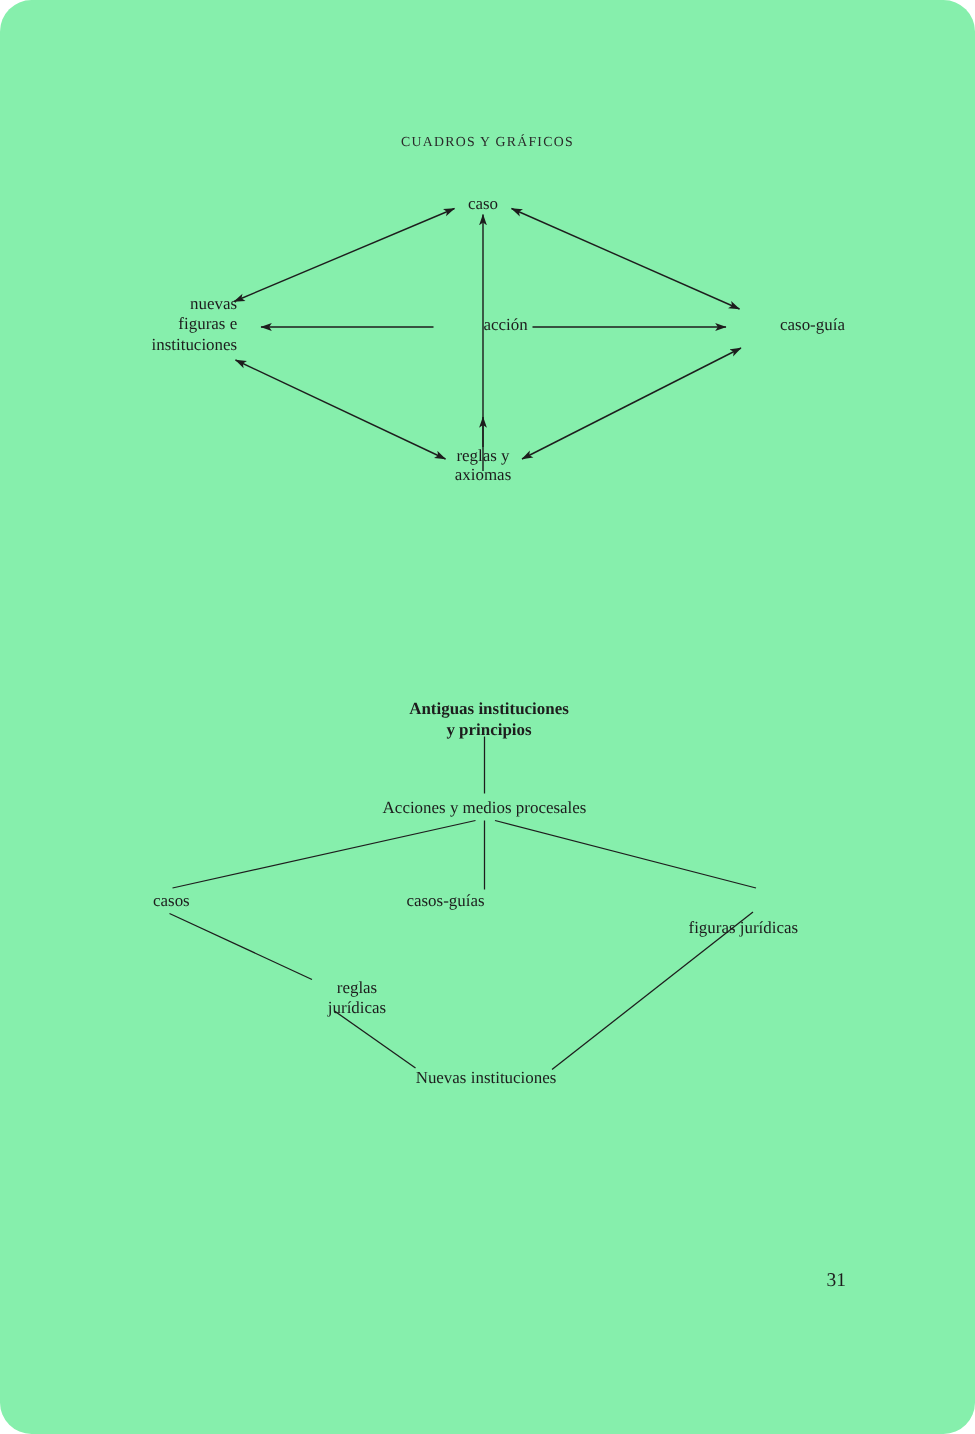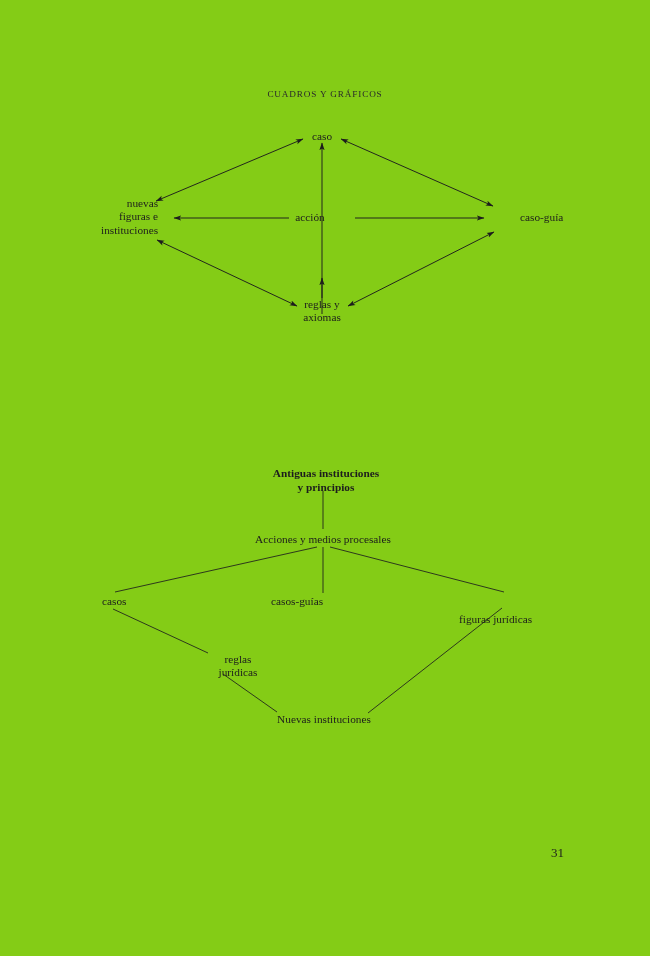--- a/index.html
+++ b/index.html
@@ -11,21 +11,22 @@
     width: 650px;
     height: 956px;
     position: relative;
     font-family: "Liberation Serif", "DejaVu Serif", serif;
     color: #1a1a1a;
     overflow: hidden;
   }
   .page {
     position: absolute;
     inset: 0;
-    background: #84cc16;
+    background: #86efac;
+    border-radius: 21px;
   }
 
   
   .running-head {
     position: absolute;
     top: 89px;
     left: 0;
     width: 650px;
     text-align: center;
     font-size: 9.2px;
@@ -107,21 +108,21 @@
         <line x1="341" y1="21" x2="493" y2="88" marker-start="url(#ah-start)" marker-end="url(#ah)"></line>
 
         <line x1="157" y1="122" x2="297" y2="188" marker-start="url(#ah-start)" marker-end="url(#ah)"></line>
 
         <line x1="348" y1="188" x2="494" y2="114" marker-start="url(#ah-start)" marker-end="url(#ah)"></line>
       </g>
     </svg>
 
     <div class="node center" style="left:322px; top:12px;">caso</div>
 
-    <div class="node center" style="left:310px; top:93px;">acción</div>
+    <div class="node center" style="left:337px; top:93px;">acción</div>
 
     <div class="node center" style="left:322px; top:180px;">reglas y
 axiomas</div>
 
     <div class="node left" style="left:101px; top:79px;">nuevas
 figuras e
 instituciones</div>
 
     <div class="node left" style="left:520px; top:93px;">caso-guía</div>
   </div>

